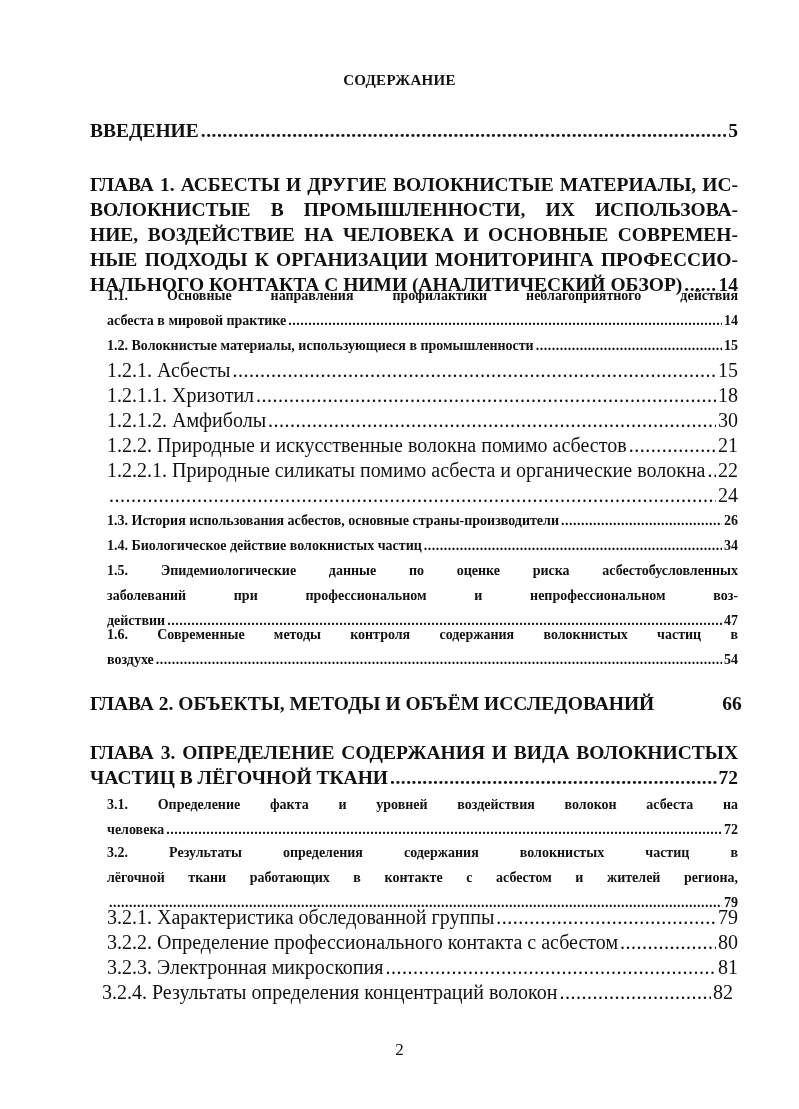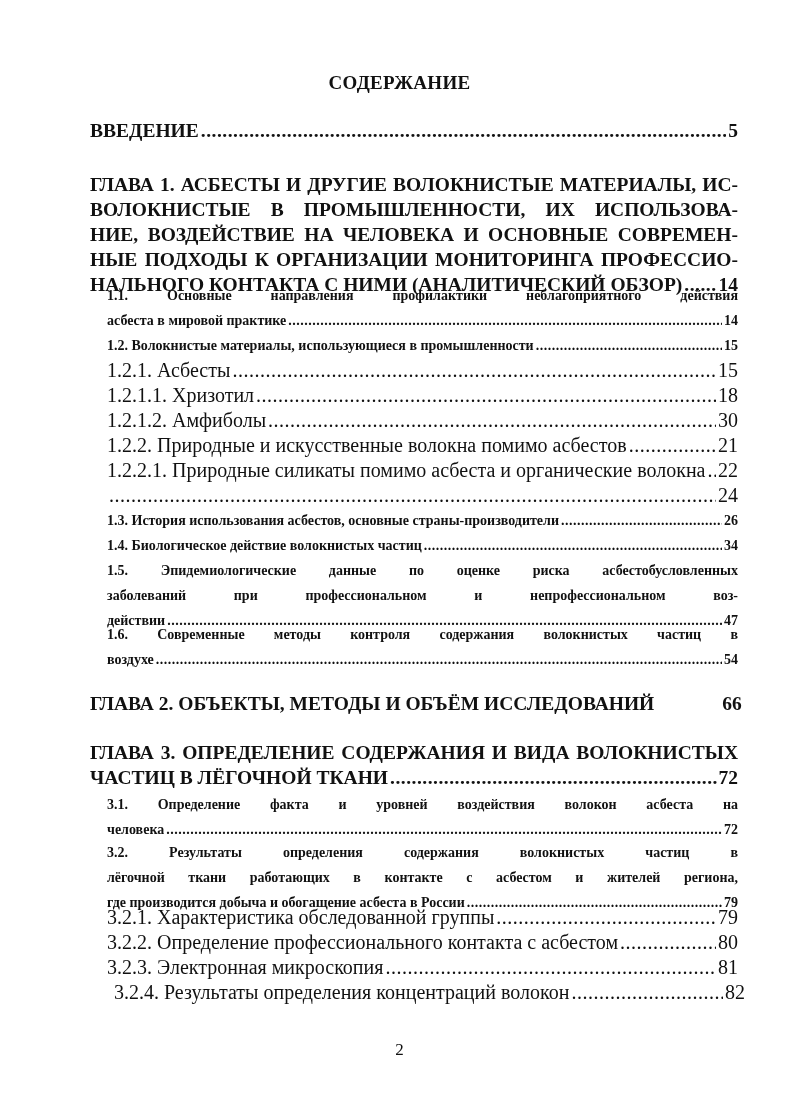--- a/index.html
+++ b/index.html
@@ -1,20 +1,20 @@
 <!DOCTYPE html>
 <html><head>
 <meta charset="utf-8">
 <style>
   html, body { margin: 0; padding: 0; background: #ffffff; }
   body { width: 799px; height: 1109px; position: relative; overflow: hidden;
          font-family: "Liberation Serif", "DejaVu Serif", serif; color: #111; }
   .page { position: absolute; left: 0; top: 0; width: 799px; height: 1109px; }
   .title { position: absolute; top: 72px; left: 0; width: 799px; text-align: center;
-           font-weight: bold; font-size: 19px; letter-spacing: 0.3px; }
+           font-weight: bold; font-size: 15px; letter-spacing: 0.3px; }
   .row { position: absolute; display: flex; align-items: baseline; white-space: nowrap; }
   .row .t { flex: 0 0 auto; }
   .row .dots { flex: 1 1 auto; overflow: hidden; margin: 0 2px; }
   .row .dots::after { content: "................................................................................................................................................................................................................................"; letter-spacing: 0.5px; }
   .row .pg { flex: 0 0 auto; }
   .bold { font-weight: bold; }
   .big { font-size: 19.5px; }
   .sec { font-size: 14px; }
   .sub { font-size: 20px; font-weight: normal; }
   .block { position: absolute; text-align: justify; }
@@ -151,21 +151,20 @@
       <span>человека</span>
       <span class="dots"></span>
       <span>72</span>
     </div>
   </div>
 
   <div class="block bold sec" style="top:840px; left:107px; width:631px;">
     <span class="line">3.2. Результаты определения содержания волокнистых частиц в</span>
     <span class="line">лёгочной ткани работающих в контакте с асбестом и жителей региона,</span>
     <div class="line-dots">
-      <span>где производится добыча и обогащение асбеста в России</span>
       <span class="dots"></span>
       <span>79</span>
     </div>
   </div>
 
   <div class="row sub" style="top:905px; left:107px; width:631px; height:25px; line-height:25px;">
     <span class="t">3.2.1. Характеристика обследованной группы</span>
     <span class="dots"></span>
     <span class="pg">79</span>
   </div>
@@ -175,20 +174,20 @@
     <span class="dots"></span>
     <span class="pg">80</span>
   </div>
 
   <div class="row sub" style="top:955px; left:107px; width:631px; height:25px; line-height:25px;">
     <span class="t">3.2.3. Электронная микроскопия</span>
     <span class="dots"></span>
     <span class="pg">81</span>
   </div>
 
-  <div class="row sub" style="top:980px; left:114px; width:631px; height:25px; line-height:25px;justify-content:flex-end;">
+  <div class="row sub" style="top:980px; left:102px; width:631px; height:25px; line-height:25px;justify-content:flex-end;">
     <span class="t">3.2.4. Результаты определения концентраций волокон</span>
     <span class="dots"></span>
     <span class="pg">82</span>
   </div>
 
   <div class="pagenum">2</div>
 </div>
 
 </body></html>

